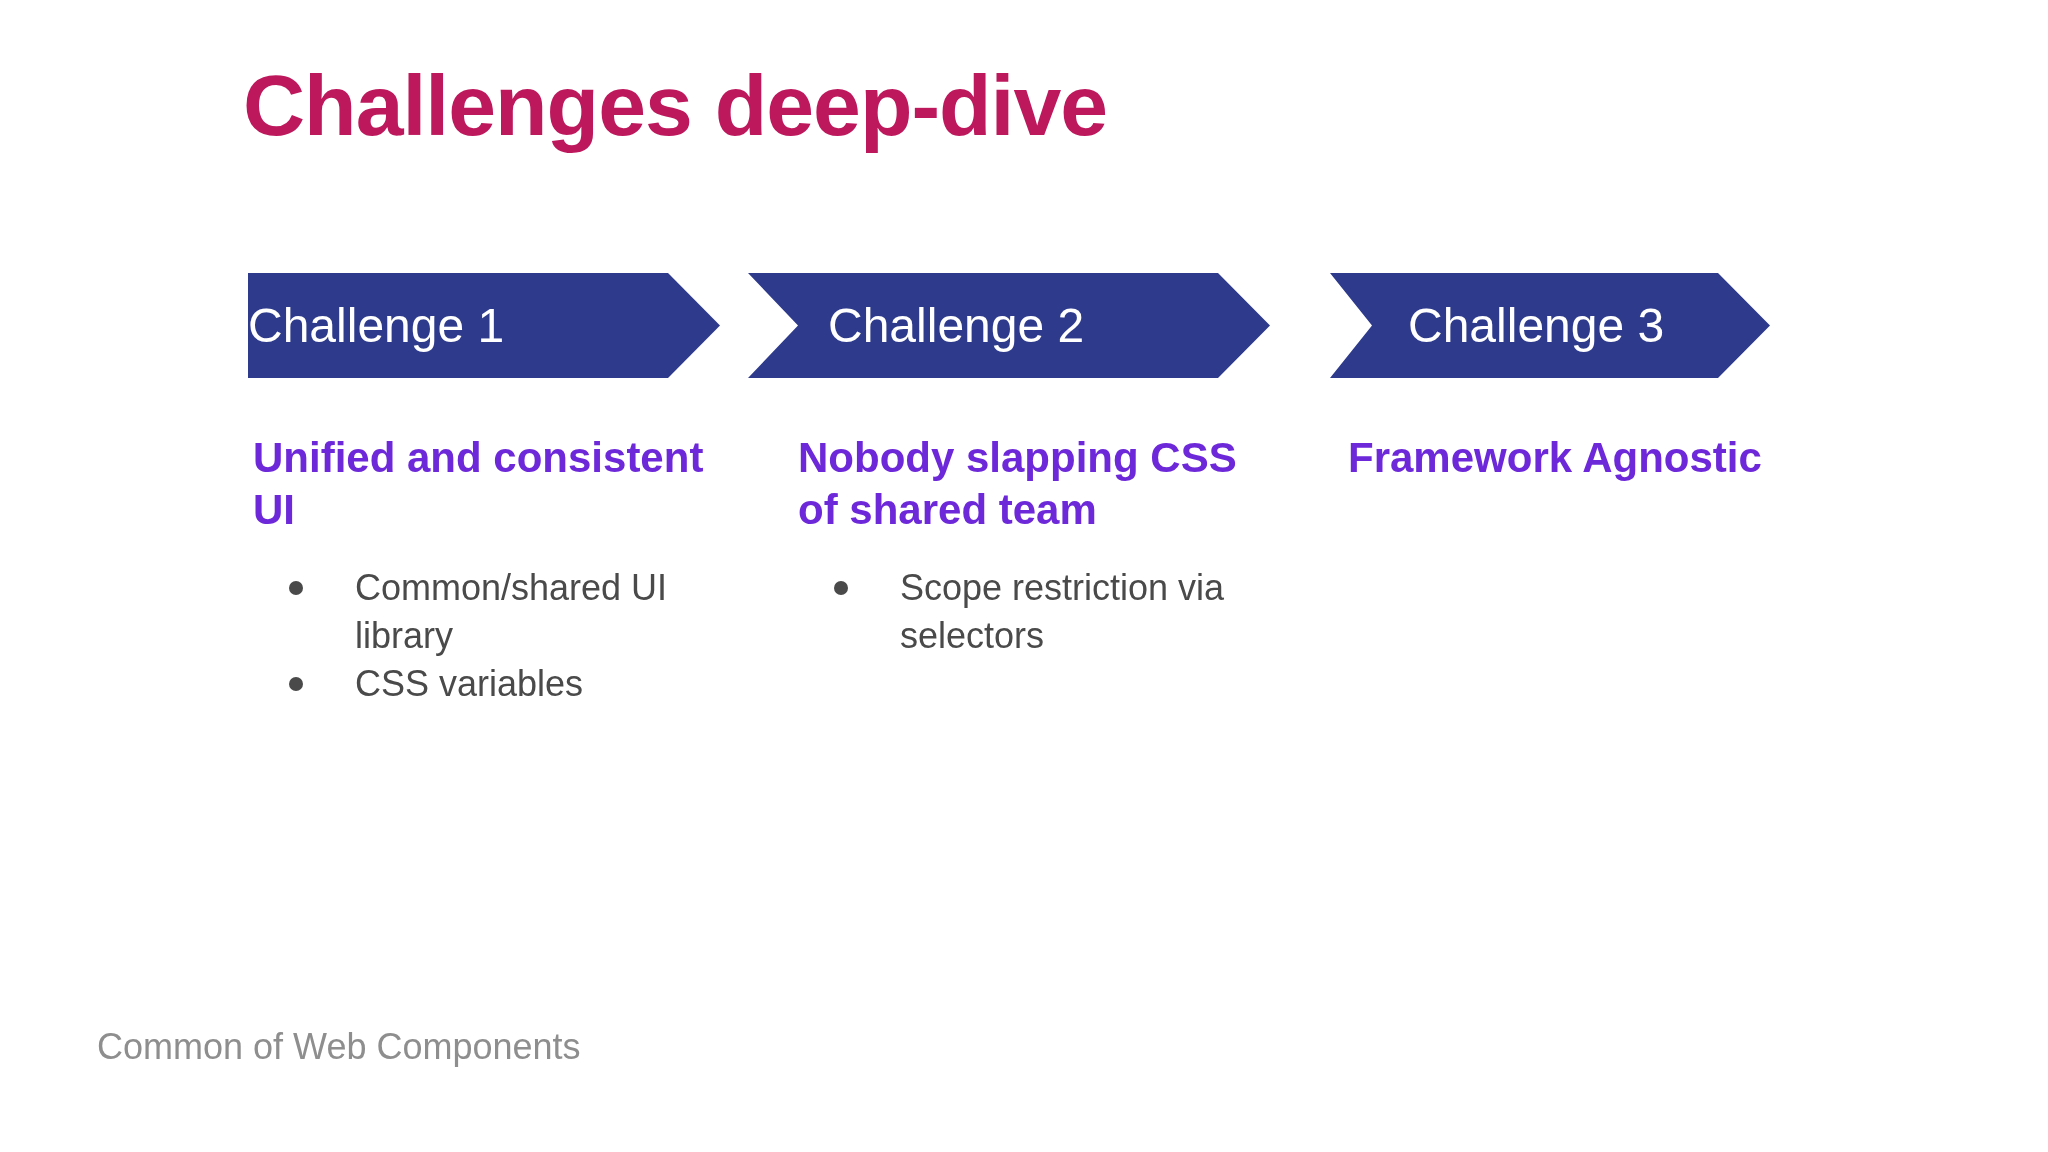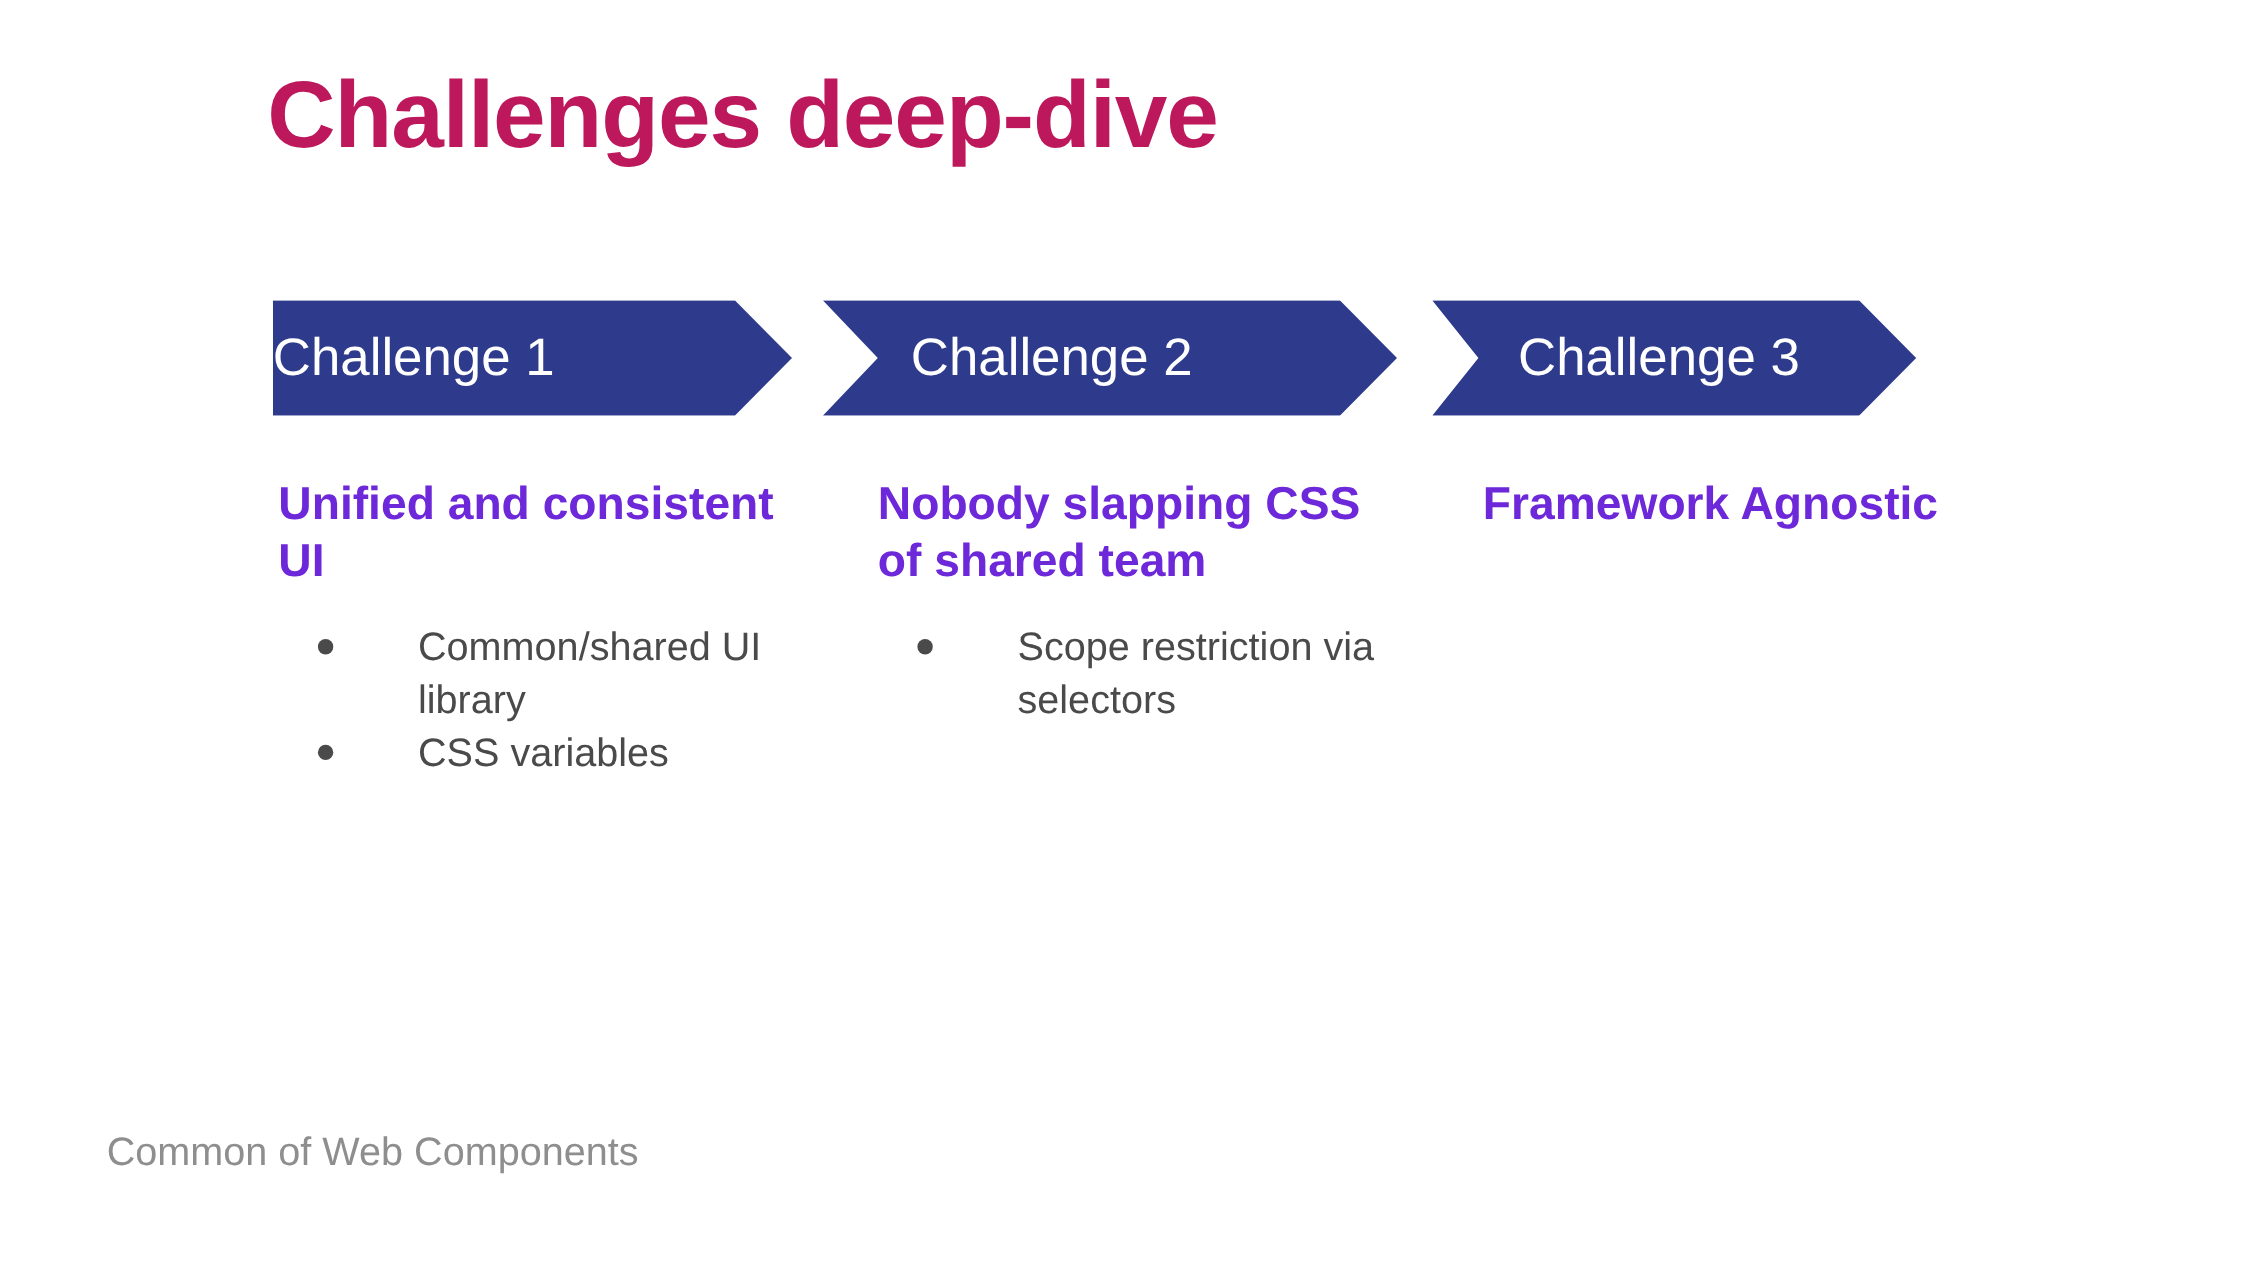--- a/index.html
+++ b/index.html
@@ -46,21 +46,21 @@
     width: 472px;
     clip-path: polygon(0 0, calc(100% - 52px) 0, 100% 50%, calc(100% - 52px) 100%, 0 100%);
   }
   #arrow-2 {
     left: 748px;
     width: 522px;
     padding-left: 80px;
     clip-path: polygon(0 0, calc(100% - 52px) 0, 100% 50%, calc(100% - 52px) 100%, 0 100%, 50px 50%);
   }
   #arrow-3 {
-    left: 1302px;
+    left: 1330px;
     width: 440px;
     padding-left: 78px;
     clip-path: polygon(0 0, calc(100% - 52px) 0, 100% 50%, calc(100% - 52px) 100%, 0 100%, 42px 50%);
     text-align: right;
   }
 
   
   .col {
     position: absolute;
     top: 432px;
@@ -81,21 +81,20 @@
     list-style: none;
     margin: 28px 0 0 0;
     padding: 0;
   }
   ul.bullets li {
     display: flex;
     align-items: flex-start;
     font-size: 36px;
     line-height: 48px;
     color: #4a4a4b;
-    gap: 25px;
   }
   .bullet-dot {
     flex: 0 0 auto;
     width: 14px;
     height: 14px;
     border-radius: 50%;
     background: #4a4a4b;
     margin: 17px 0 0 36px;
   }
   .bullet-text {

